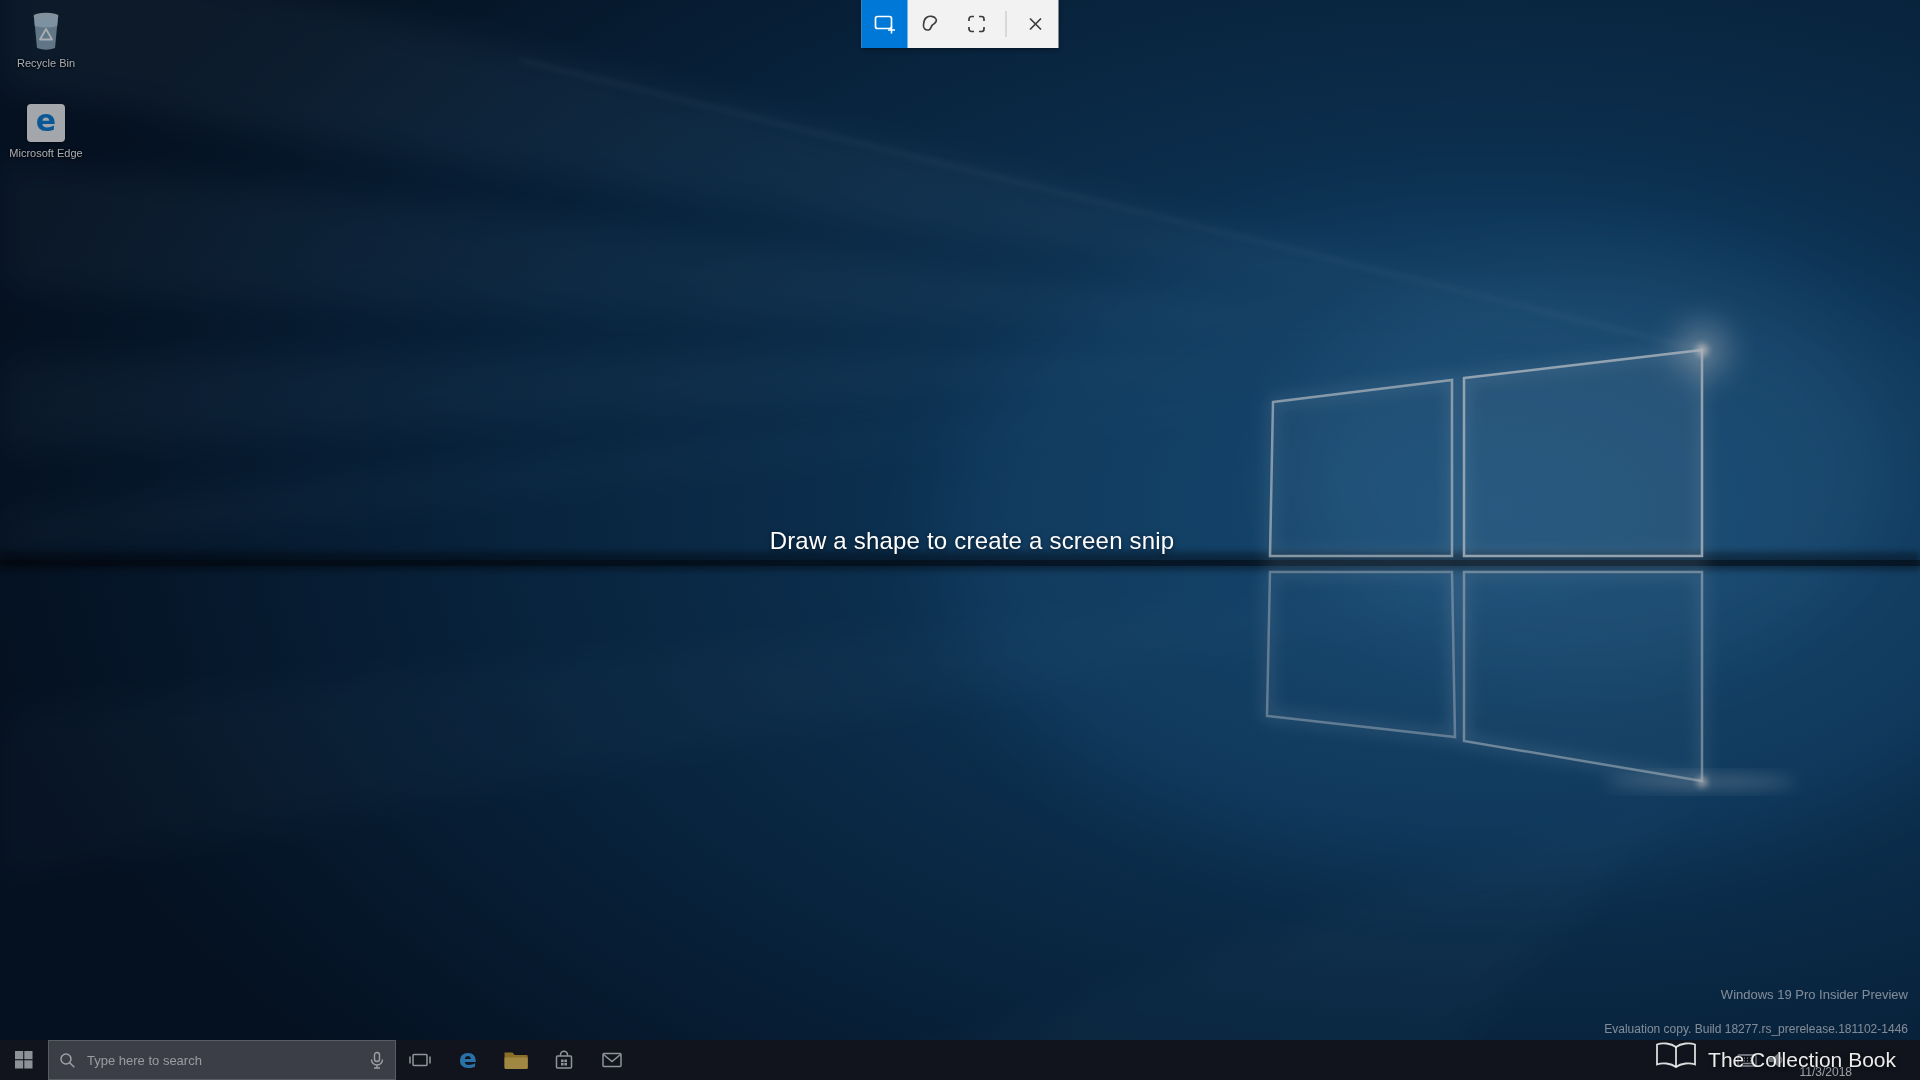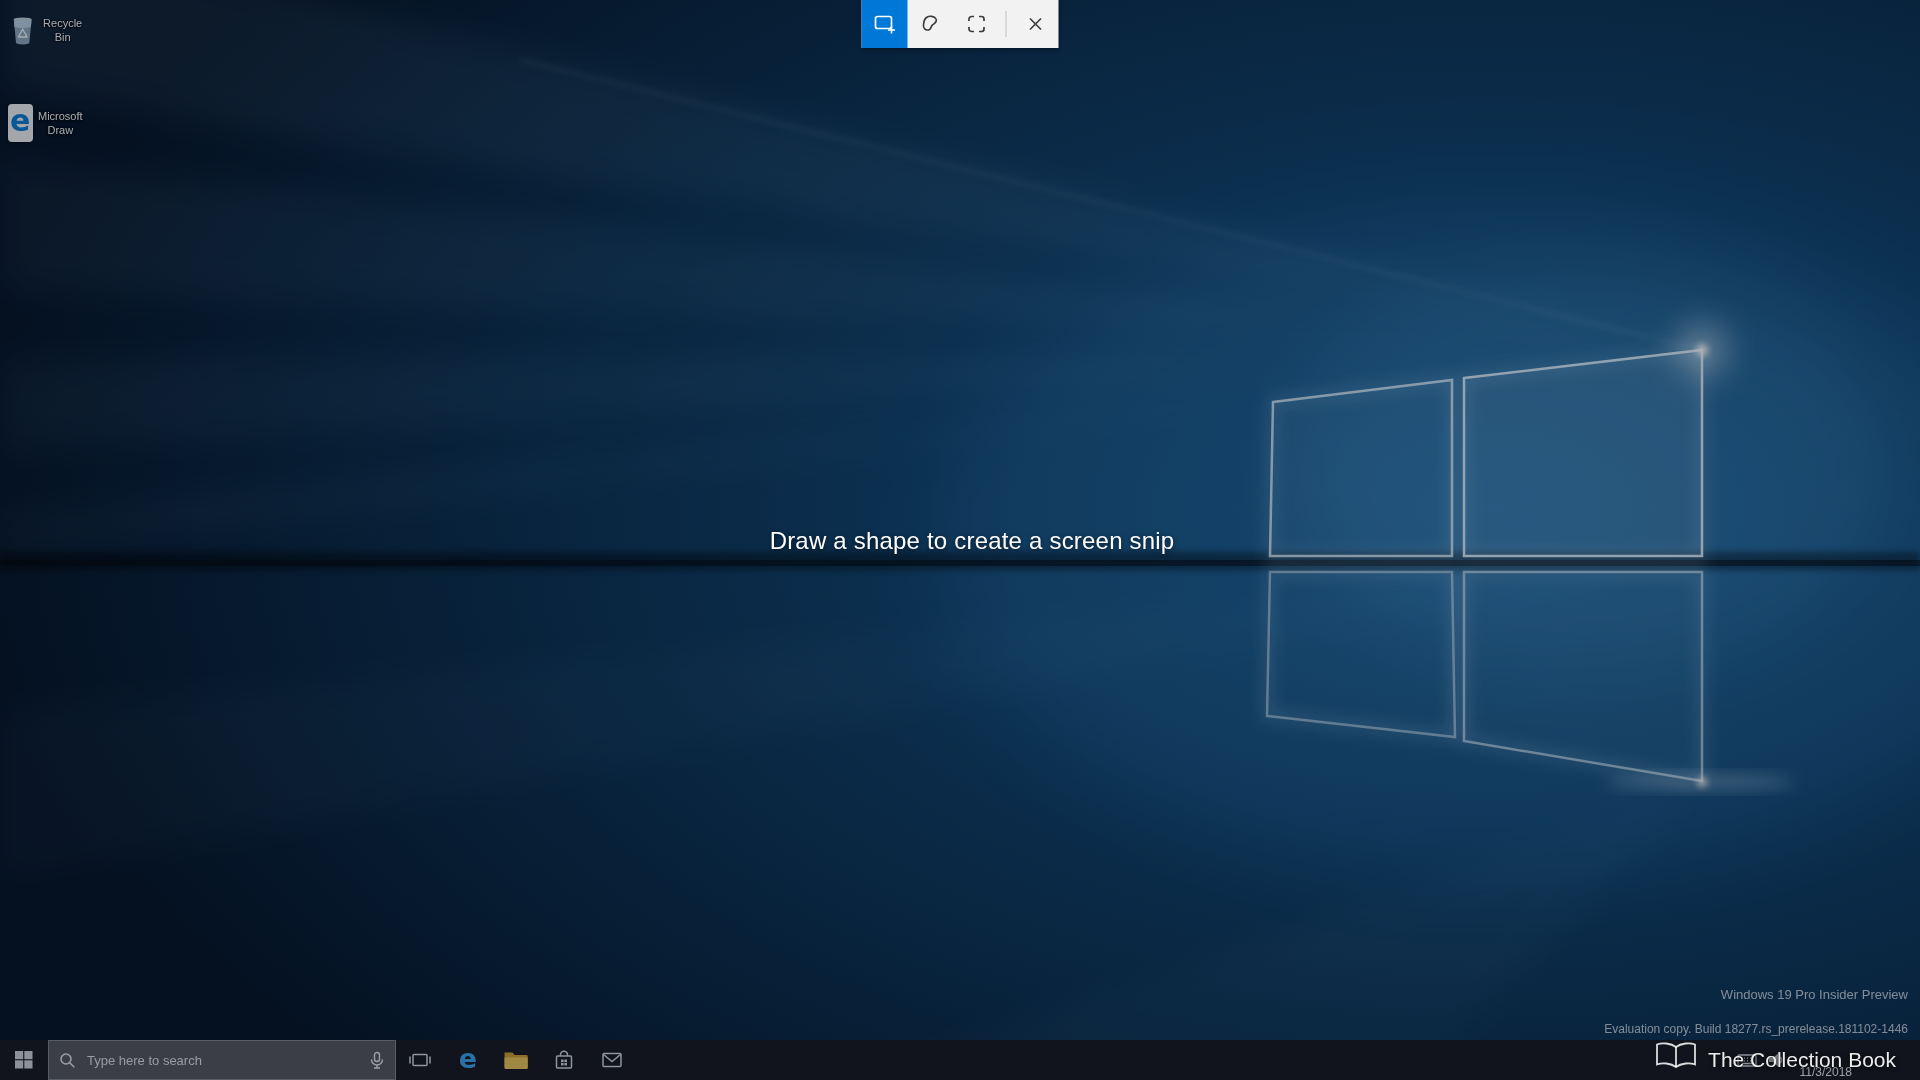--- a/index.html
+++ b/index.html
@@ -4,21 +4,21 @@
 <style>
   html,body{margin:0;padding:0;width:1920px;height:1080px;overflow:hidden;background:#04090f;
     font-family:"Liberation Sans","DejaVu Sans",sans-serif;}
   .screen{position:absolute;inset:0;width:1920px;height:1080px;}
 
   .wallpaper{position:absolute;inset:0;z-index:1;}
 
   .dim-overlay{position:absolute;inset:0;background:rgba(3,8,15,.30);z-index:5;cursor:crosshair;}
 
   
-  .desktop-icon{position:absolute;width:76px;display:flex;flex-direction:row;align-items:center;
+  .desktop-icon{position:absolute;width:76px;display:flex;flex-direction:column;align-items:center;
     gap:4px;z-index:2;cursor:pointer;}
   .desktop-icon .di-label{font-size:11px;color:#eef3f7;text-align:center;line-height:1.3;
     text-shadow:0 1px 3px #000,0 0 2px #000;}
   #icon-recycle{left:8px;top:8px;}
   #icon-edge{left:8px;top:104px;}
   .edge-tile{width:38px;height:38px;border-radius:4px;background:#e8ecef;display:flex;
     align-items:center;justify-content:center;box-shadow:0 1px 3px rgba(0,0,0,.5);}
   .edge-tile span{font-size:30px;font-weight:bold;color:#0d7ad0;font-family:"DejaVu Sans",sans-serif;
     line-height:1;transform:translateY(-2px);}
 
@@ -127,21 +127,21 @@
       <path d="M8,9 L32,9 L31.2,18 Q20,21 8.8,18 Z" fill="#b9d2e2" opacity=".9"></path>
       <path d="M20,21 l-6,10.5 h12 Z" fill="none" stroke="#eef6fb" stroke-width="1.8" stroke-linejoin="round"></path>
     </svg>
     <div class="di-label">Recycle Bin</div>
   </div>
 
   <div class="desktop-icon" id="icon-edge">
     <div class="edge-tile">
       <span>e</span>
     </div>
-    <div class="di-label">Microsoft Draw</div>
+    <div class="di-label">Microsoft Edge</div>
   </div>
 
   <div class="taskbar">
     <button class="tb-btn">
       <svg width="18" height="18" viewBox="0 0 18 18" fill="#c9ced5">
         <rect x="0" y="0" width="8.2" height="8.2"></rect>
           <rect x="9.3" y="0" width="8.2" height="8.2"></rect>
         <rect x="0" y="9.3" width="8.2" height="8.2"></rect>
           <rect x="9.3" y="9.3" width="8.2" height="8.2"></rect>
       </svg>

